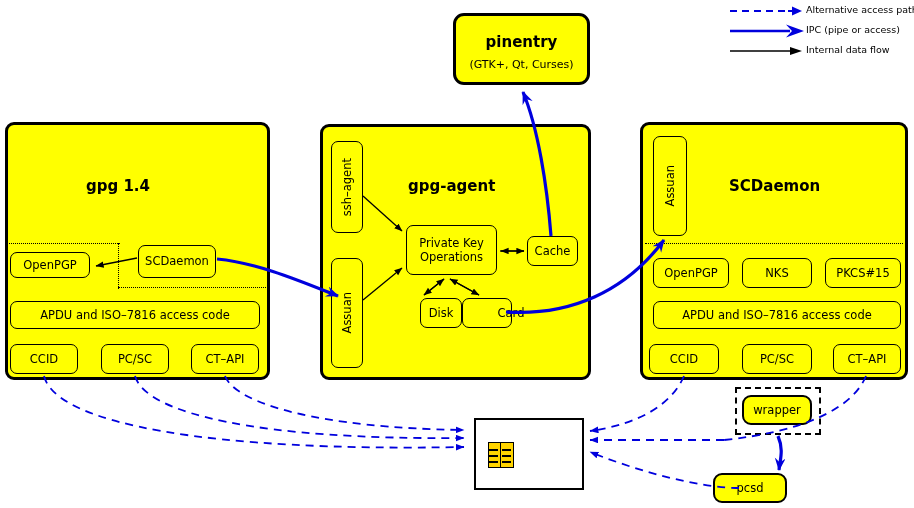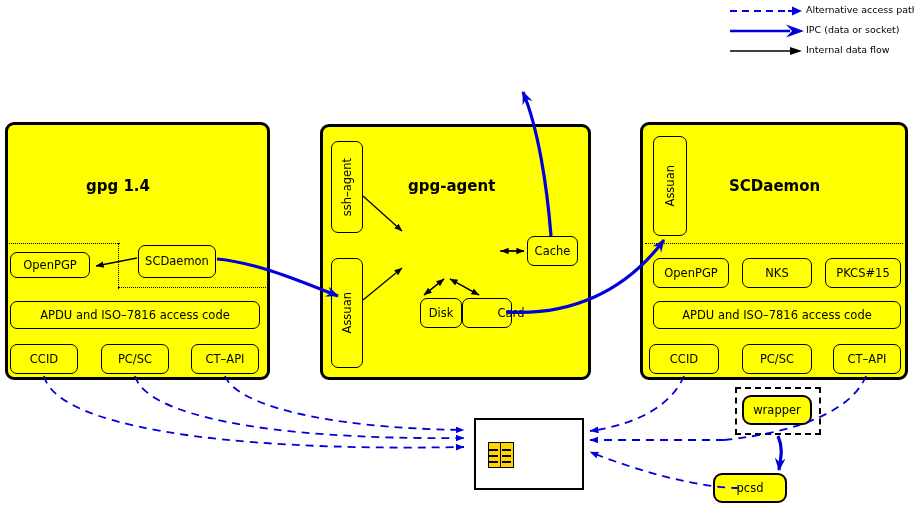--- a/index.html
+++ b/index.html
@@ -50,31 +50,36 @@
         <path d="M62,9 L72,9" stroke="#0000DD" stroke-width="2"></path>
         <path d="M66,4.5 L76,9 L66,13.5 Z" fill="#0000DD"></path>
       </svg>
       <span class="leg-txt">Alternative access paths</span>
     </div>
     <div class="leg-row" style="top:20px;">
       <svg style="width:188px;height:18px;left:0;top:0;" viewBox="0 0 188 18">
         <line x1="4" y1="9" x2="64" y2="9" stroke="#0000DD" stroke-width="2.6"></line>
         <path d="M60,2.5 L78,9 L60,15.5 L66,9 Z" fill="#0000DD"></path>
       </svg>
-      <span class="leg-txt">IPC (data or socket)</span>
+      <span class="leg-txt">IPC (pipe or access)</span>
     </div>
     <div class="leg-row" style="top:40px;">
       <svg style="width:188px;height:18px;left:0;top:0;" viewBox="0 0 188 18">
         <line x1="4" y1="9" x2="66" y2="9" stroke="#000" stroke-width="1.4"></line>
         <path d="M64,5 L76,9 L64,13 Z" fill="#000"></path>
       </svg>
       <span class="leg-txt">Internal data flow</span>
     </div>
   </div>
 
+  <div class="panel" id="pinentry-box" style="left:453px;top:13px;width:137px;height:72px;border-radius:11px;">
+    <div style="position:absolute;left:0;top:17px;width:100%;text-align:center;
+                font-weight:bold;font-size:15px;">pinentry</div>
+    <div style="position:absolute;left:0;top:42px;width:100%;text-align:center;font-size:11px;">(GTK+, Qt, Curses)</div>
+  </div>
 
   <div class="panel" id="gpg-panel" style="left:5px;top:122px;width:265px;height:258px;"></div>
   <div class="panel-title" style="left:86px;top:177px;">gpg 1.4</div>
 
   <div class="dotbox" style="left:7px;top:243px;width:113px;height:2px;border-top:1.6px dotted #000;"></div>
   <div class="dotbox" style="left:118px;top:243px;width:2px;height:46px;border-left:1.6px dotted #000;"></div>
   <div class="dotbox" style="left:118px;top:287px;width:152px;height:2px;border-top:1.6px dotted #000;"></div>
 
   <div class="node" style="left:10px;top:252px;width:80px;height:26px;">OpenPGP</div>
   <div class="node" style="left:138px;top:245px;width:78px;height:33px;">SCDaemon</div>
@@ -87,20 +92,24 @@
   <div class="panel" id="agent-panel" style="left:320px;top:124px;width:271px;height:256px;"></div>
   <div class="panel-title" style="left:408px;top:177px;">gpg-agent</div>
 
   <div class="node" style="left:331px;top:141px;width:32px;height:92px;">
     <span class="vlabel">ssh–agent</span>
   </div>
   <div class="node" style="left:331px;top:258px;width:32px;height:110px;">
     <span class="vlabel">Assuan</span>
   </div>
 
+  <div class="node" style="left:406px;top:225px;width:91px;height:50px;flex-direction:column;">
+    <span>Private Key</span>
+    <span>Operations</span>
+  </div>
 
   <div class="node" style="left:527px;top:236px;width:51px;height:30px;">Cache</div>
   <div class="node" style="left:420px;top:298px;width:42px;height:30px;">Disk</div>
   <div class="node" style="left:462px;top:298px;width:42px;height:30px;padding-left:48px;">Card</div>
 
   <div class="panel" id="scd-panel" style="left:640px;top:122px;width:268px;height:258px;"></div>
   <div class="panel-title" style="left:729px;top:177px;">SCDaemon</div>
 
   <div class="node" style="left:653px;top:136px;width:34px;height:100px;">
     <span class="vlabel">Assuan</span>

